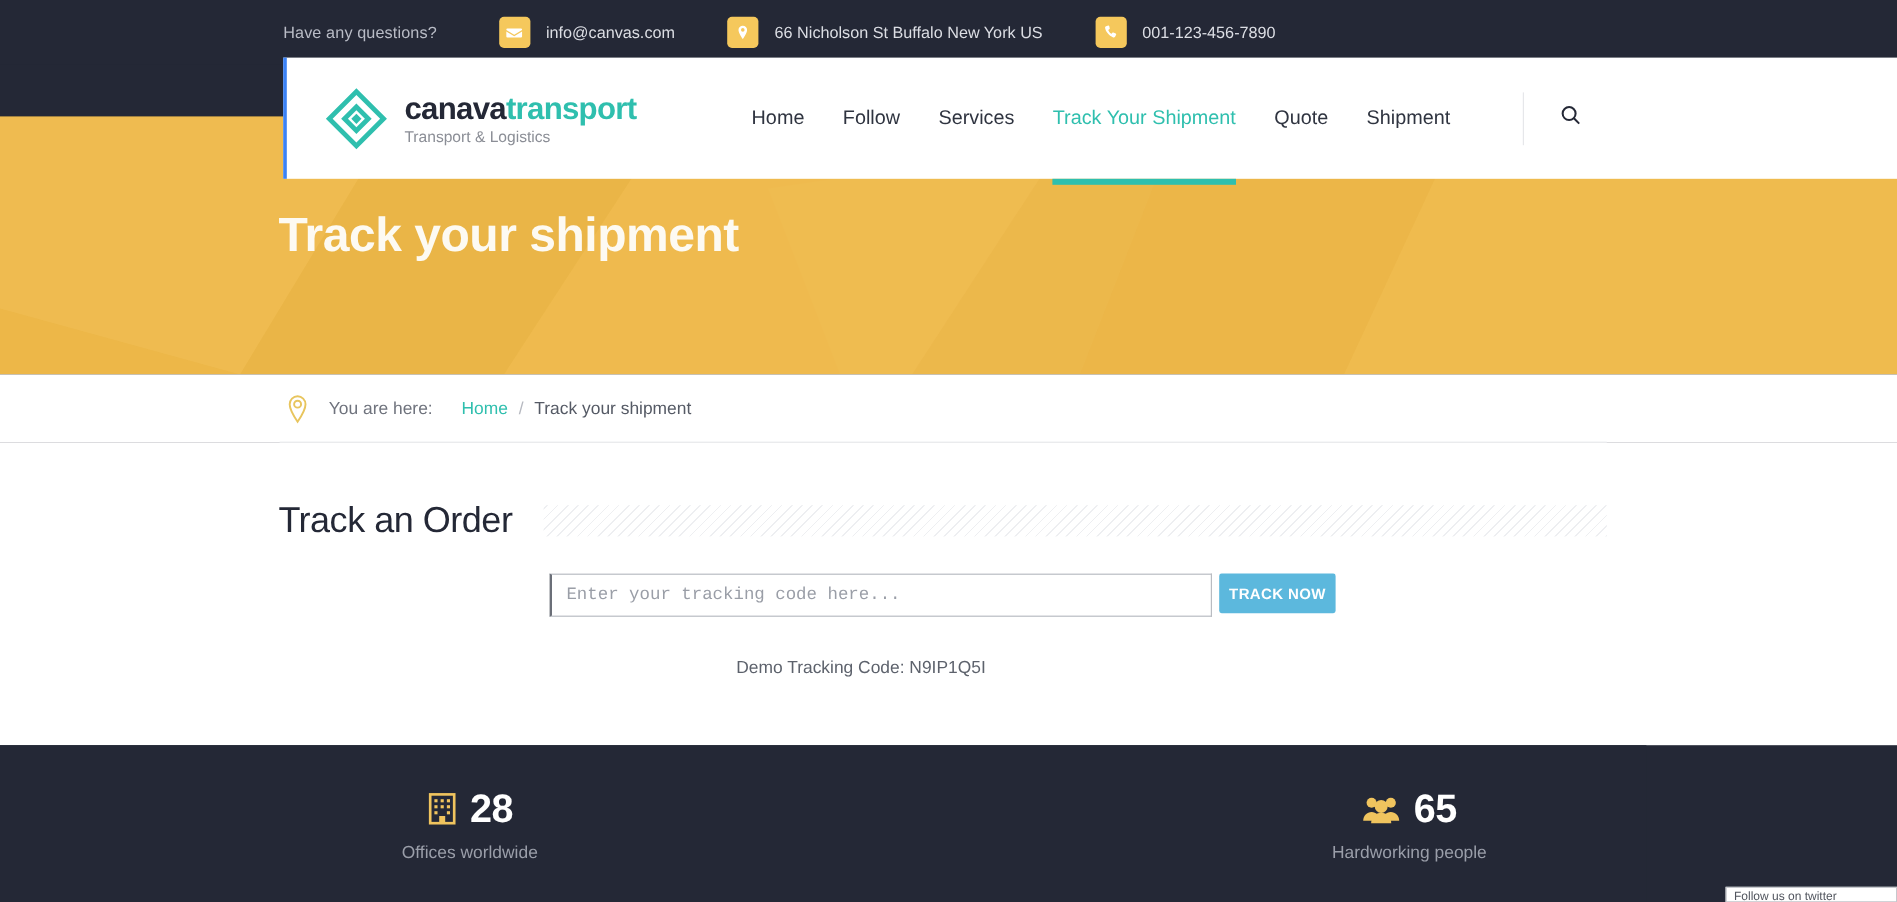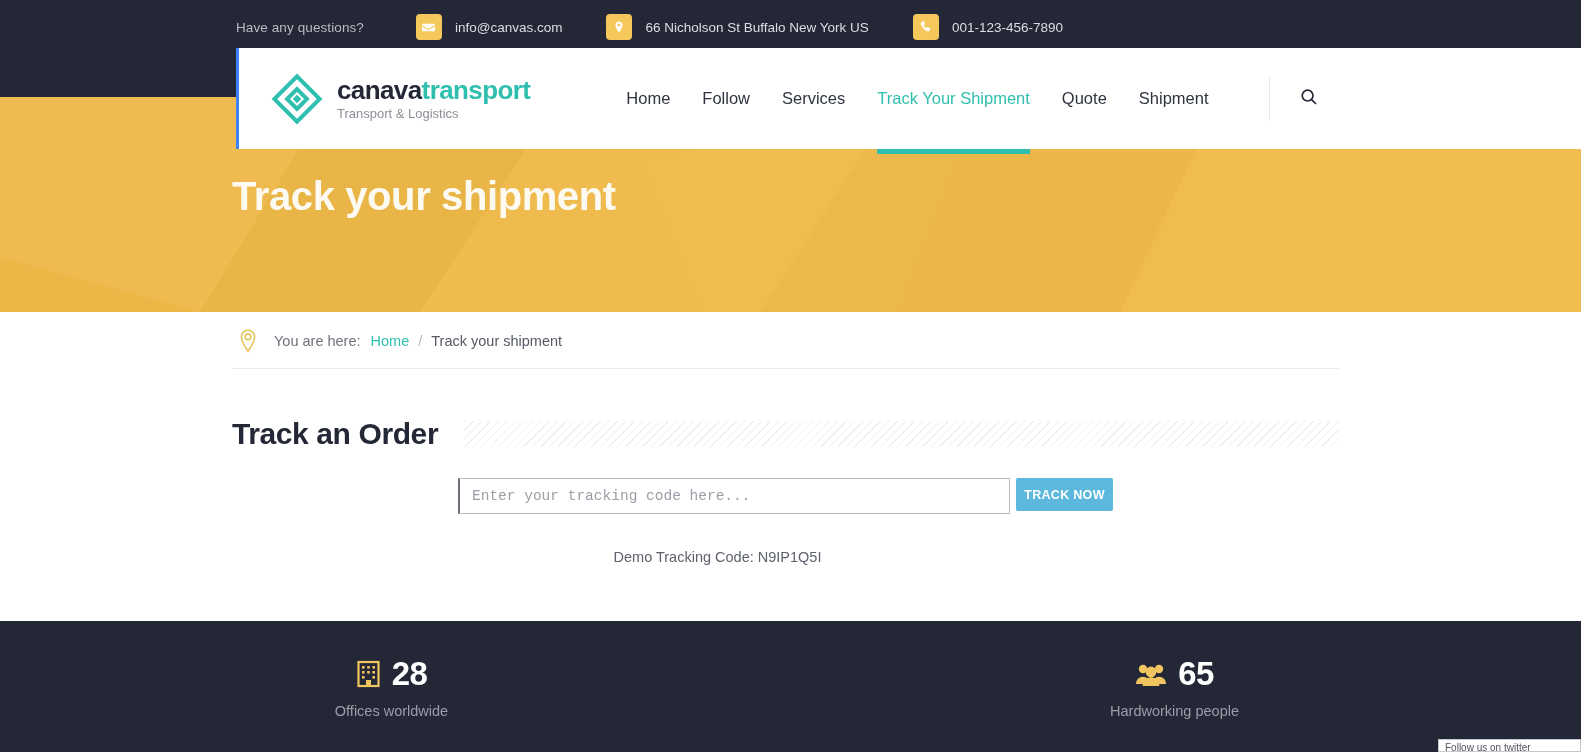--- a/index.html
+++ b/index.html
@@ -80,40 +80,40 @@
   
   .crumbs {
     position: absolute; left: 0; top: 312px; width: 1581px; height: 57px;
     background: #ffffff;
   }
   .crumbs-inner {
     position: absolute; left: 236px; top: 0; height: 57px;
     display: flex; align-items: center;
   }
   .crumb-pin { margin-right: 14px; display: flex; }
-  .crumb-label { color: #6f737d; font-size: 14.5px; margin-right: 10px; }
+  .crumb-label { color: #6f737d; font-size: 14.5px; margin-right: 24px; }
   .crumb-link { color: #2fbfae; font-size: 14.5px; cursor: pointer; }
   .crumb-sep { color: #b6b9c0; font-size: 14.5px; margin: 0 9px; }
   .crumb-cur { color: #555a65; font-size: 14.5px; }
   .crumb-rule {
     position: absolute; left: 233px; top: 368px; width: 1106px; height: 1px;
     background: #e9eaee;
   }
 
   
   .main {
     position: absolute; left: 0; top: 369px; width: 1581px; height: 252px;
     background: #ffffff;
   }
   .sec-head {
     position: absolute; left: 232px; top: 48px; display: flex; align-items: center;
     width: 1107px;
   }
   .sec-head h2 {
-    font-size: 30px; font-weight: bold; color: #242836; letter-spacing: -.4px;
+    font-size: 30px; font-weight: normal; color: #242836; letter-spacing: -.4px;
     white-space: nowrap;
   }
   .hatch {
     flex: 1; height: 26px; margin-left: 26px; opacity: .55;
     background-image: repeating-linear-gradient(
       -45deg, #dfe1e6 0px, #dfe1e6 1px, rgba(0,0,0,0) 1px, rgba(0,0,0,0) 6px);
   }
 
   .track-form {
     position: absolute; left: 458px; top: 109px;

